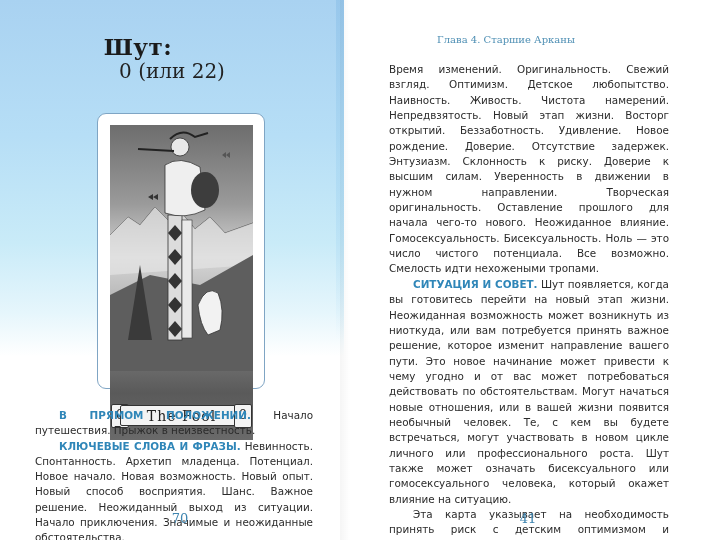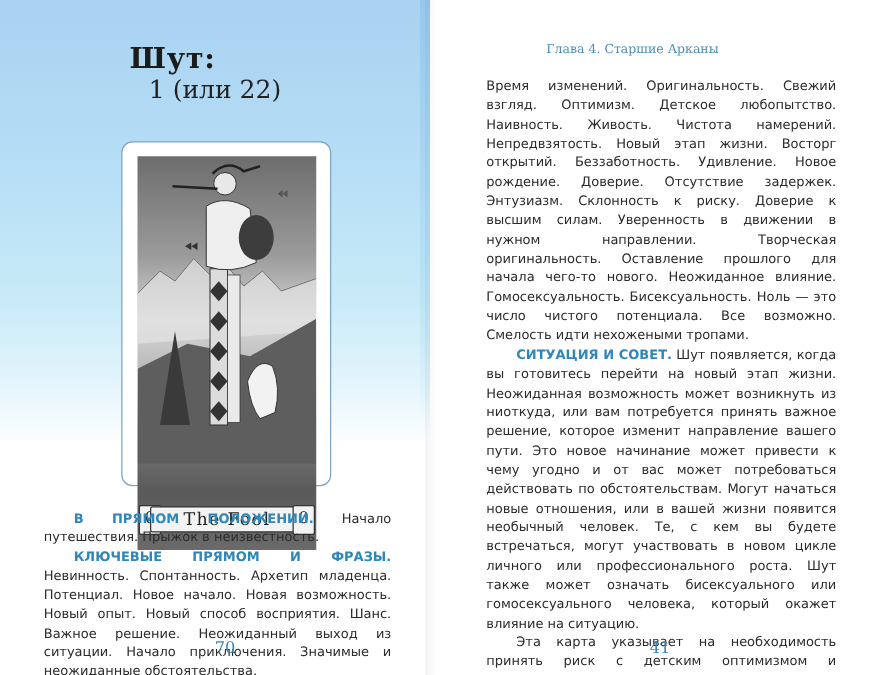--- a/index.html
+++ b/index.html
@@ -85,21 +85,21 @@
     font-family: "DejaVu Serif", serif; font-size: 13px; color: #3e85b0;
   }
   .page-num.left { left: 160px; }
   .page-num.right { left: 508px; }
 </style>
 </head>
 <body>
 
 <div class="page page-left">
   <div class="card-title">Шут:</div>
-  <div class="card-number">1 (или 22)</div>
+  <div class="card-number">0 (или 22)</div>
 
   <div class="tarot-card">
     <div class="tarot-art">
       <svg width="143" height="246" viewBox="0 0 143 246">
 
         <polyline points="0,110 18,92 30,100 45,82 58,95 70,86 85,104 100,92 115,108 143,98" fill="none" stroke="#444" stroke-width="0.8"></polyline>
         <polygon points="0,110 18,92 30,100 45,82 58,95 70,86 85,104 100,92 115,108 143,98 143,140 0,150" fill="#e4e4e4" opacity="0.7"></polygon>
 
         <polygon points="0,170 40,150 90,160 143,130 143,246 0,246" fill="#5e5e5e"></polygon>
 
@@ -135,21 +135,21 @@
       </div>
       <div class="banner-zero right">0</div>
     </div>
   </div>
 
   <div class="left-text">
     <p class="para">
       <span class="kw">В ПРЯМОМ ПОЛОЖЕНИИ.</span><span> Начало путешествия. Прыжок в неизвестность.</span>
     </p>
     <p class="para">
-      <span class="kw">КЛЮЧЕВЫЕ ПРЯМОМ И ФРАЗЫ.</span><span> Невинность. Спонтанность. Архетип младенца. Потенциал. Новое начало. Новая возможность. Новый опыт. Новый способ восприятия. Шанс. Важное решение. Неожиданный выход из ситуации. Начало приключения. Значимые и неожиданные обстоятельства.</span>
+      <span class="kw">КЛЮЧЕВЫЕ СЛОВА И ФРАЗЫ.</span><span> Невинность. Спонтанность. Архетип младенца. Потенциал. Новое начало. Новая возможность. Новый опыт. Новый способ восприятия. Шанс. Важное решение. Неожиданный выход из ситуации. Начало приключения. Значимые и неожиданные обстоятельства.</span>
     </p>
   </div>
 
   <div class="page-num left">70</div>
 </div>
 
 <div class="page page-right">
   <div class="running-head">Глава 4. Старшие Арканы</div>
   <div class="right-text">
     <p class="para first">

